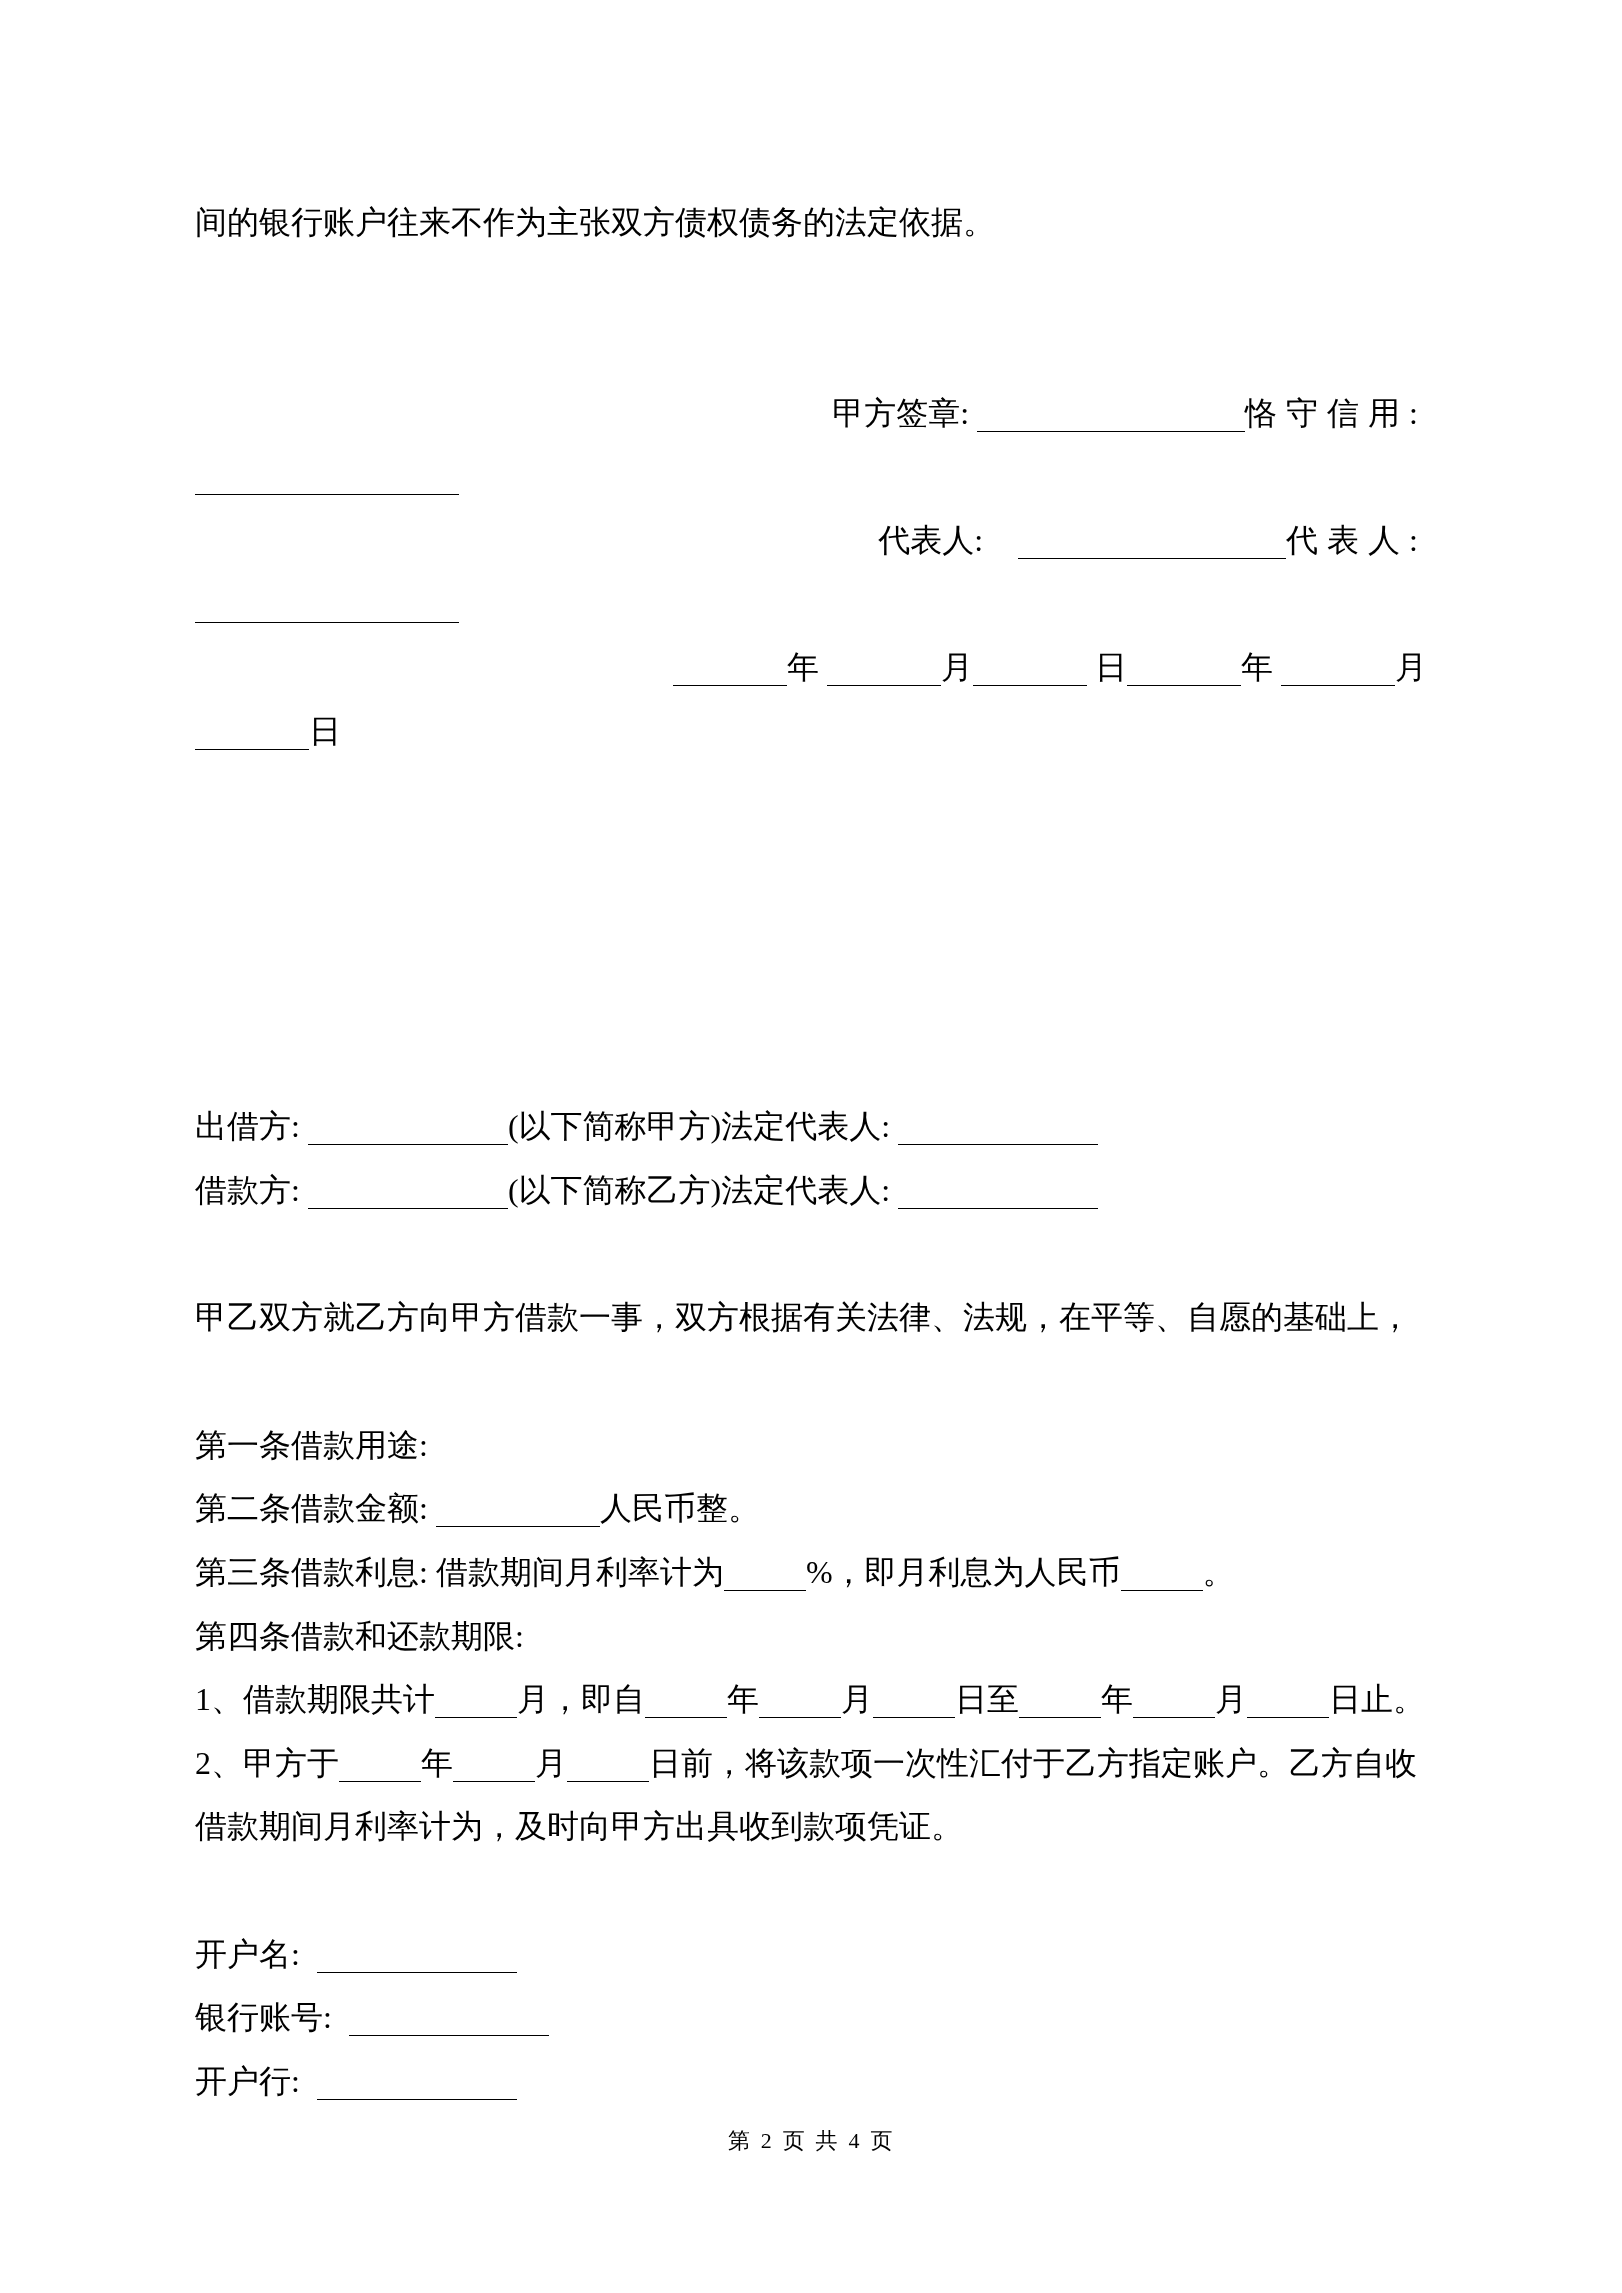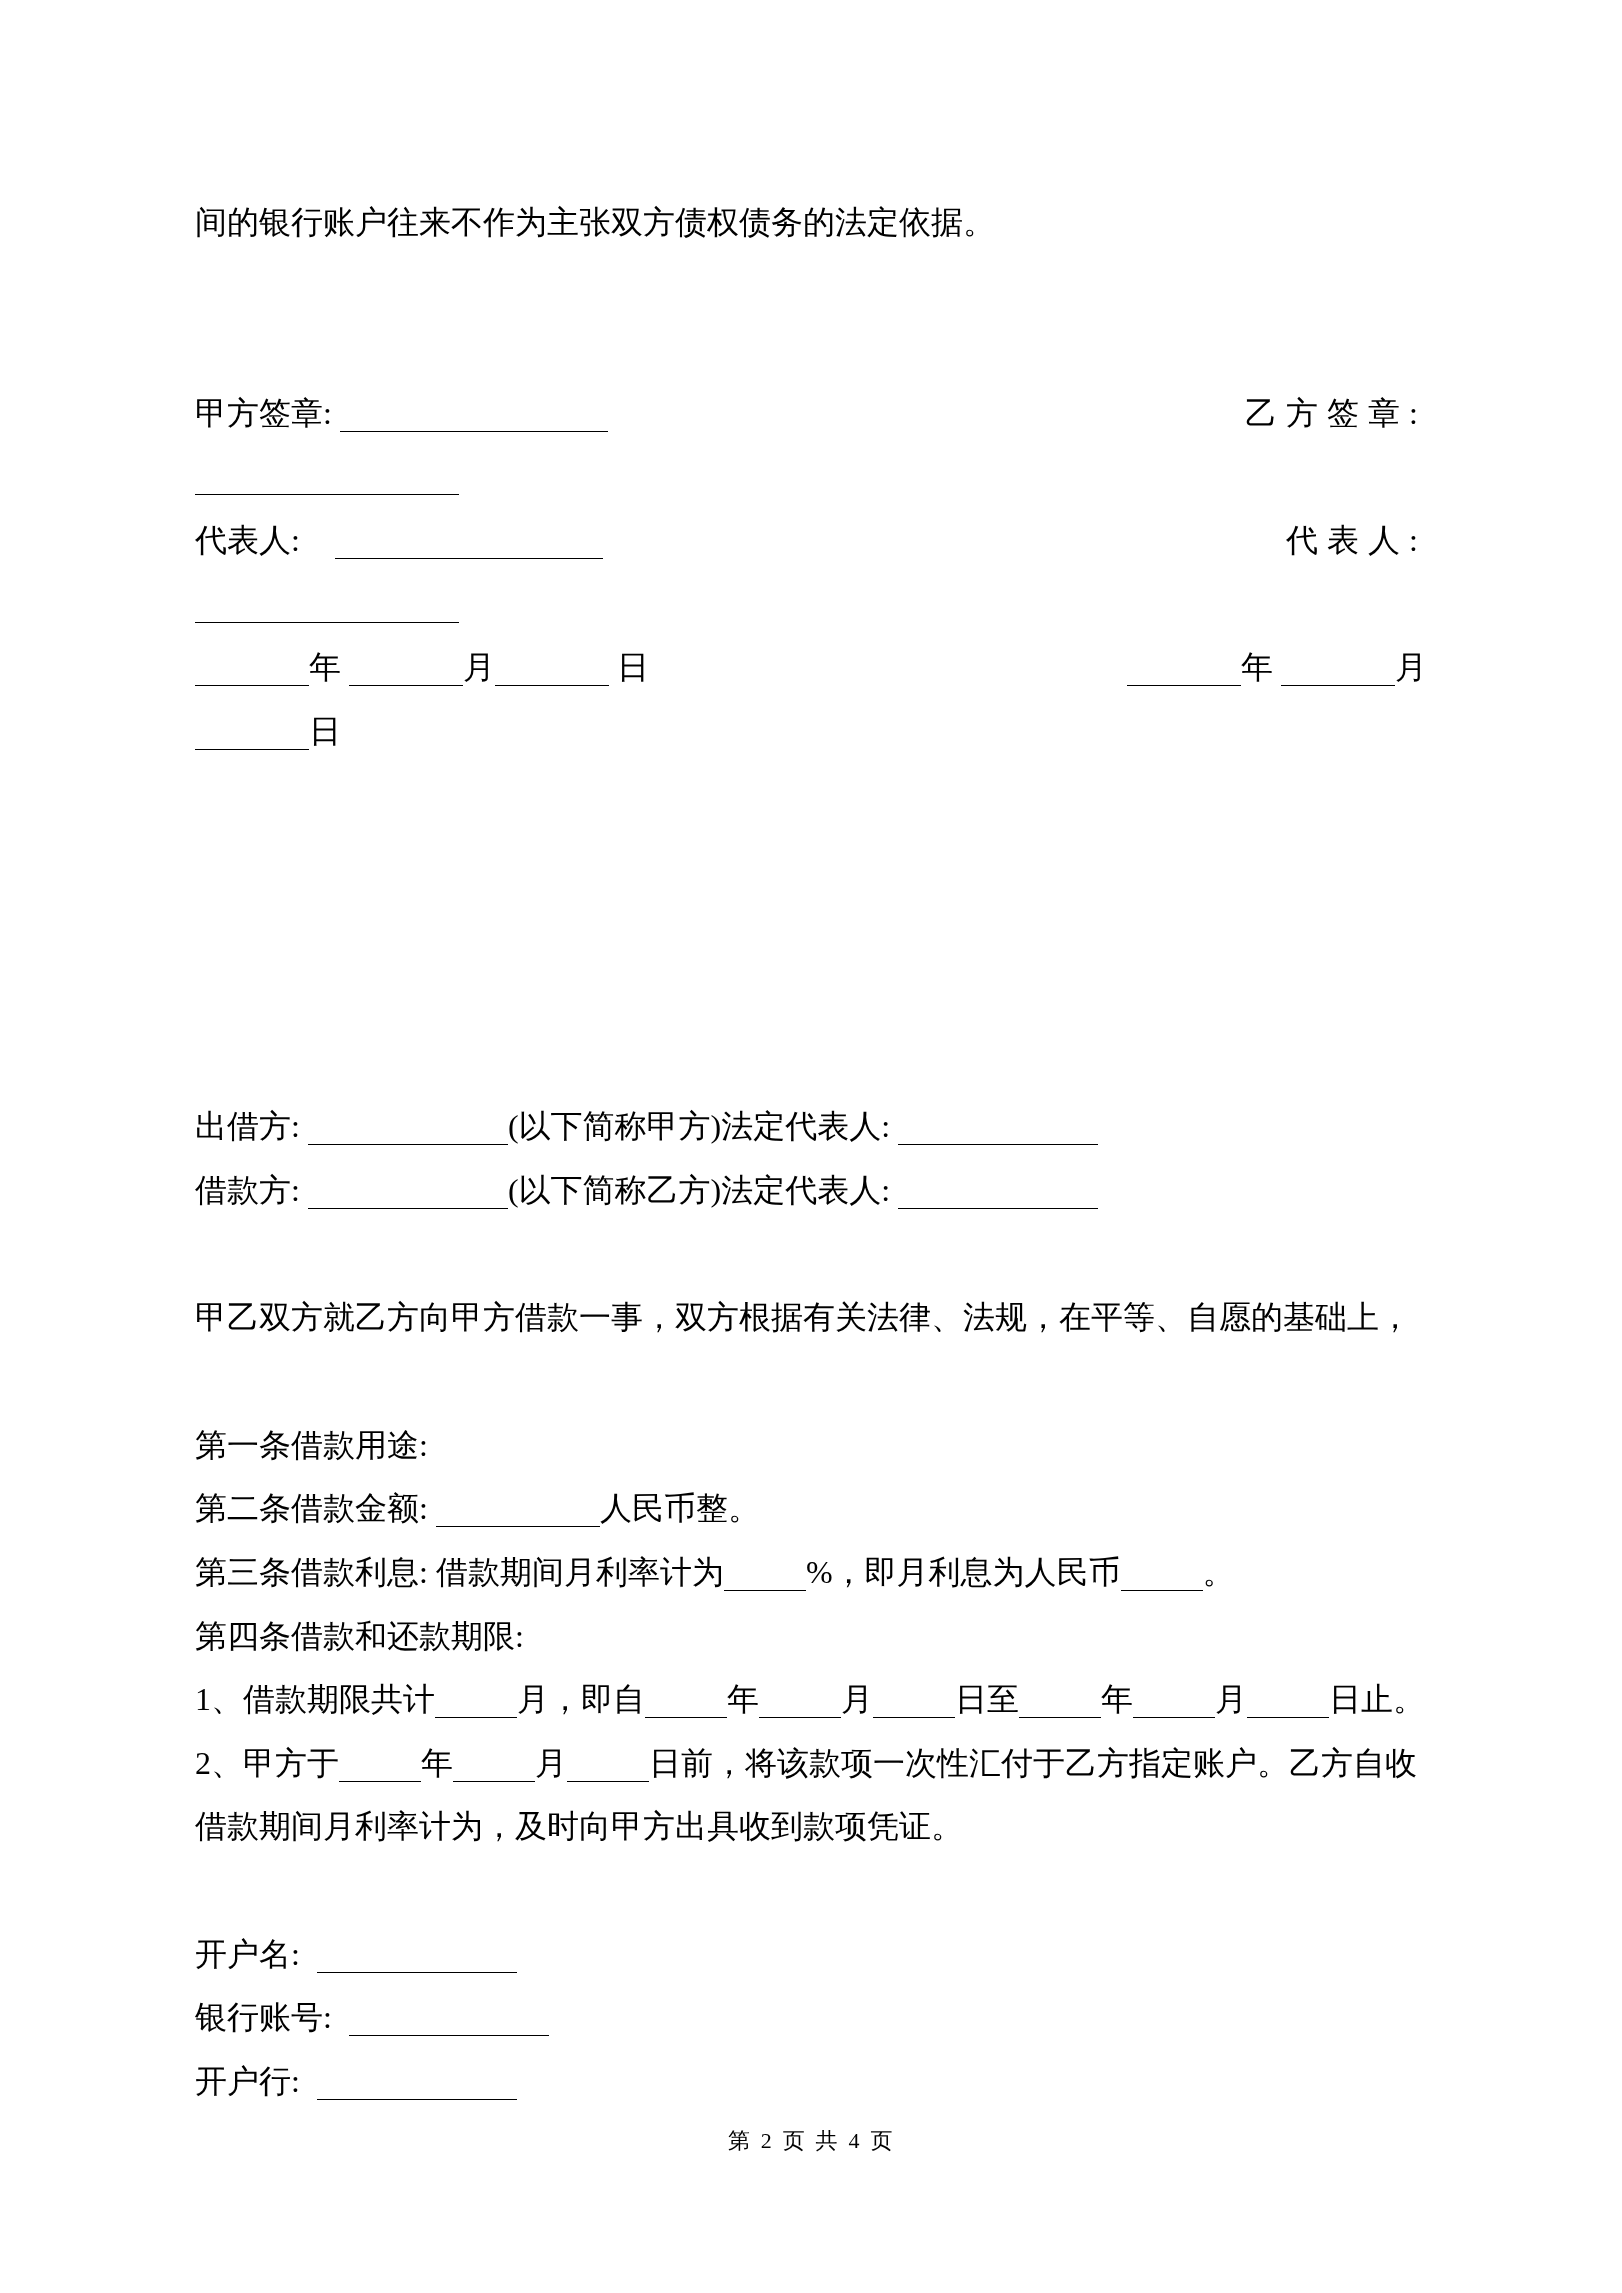--- a/index.html
+++ b/index.html
@@ -20,21 +20,21 @@
   }
   .line {
     position: absolute;
     left: 195px;
     right: 196px;
     line-height: 41px;
     white-space: nowrap;
   }
   .split {
     display: flex;
-    justify-content: space-between;
+    justify-content: flex-end;
     align-items: flex-start;
   }
   .cell { white-space: nowrap; }
   .ls { letter-spacing: 9px; }
   .blank {
     display: inline-block;
     height: 38px;
     border-bottom: 1.8px solid #000000;
     vertical-align: top;
   }
@@ -50,21 +50,21 @@
 </style>
 </head>
 <body>
 
 <div class="page">
 
   <div class="line" style="top:202px"><span>间的银行账户往来不作为主张双方债权债务的法定依据。</span></div>
 
   <div class="line split" style="top:393px">
       <span class="cell"><span>甲方签章: </span><span class="blank" style="width:268px"></span></span>
-      <span class="cell ls">乙方签章:</span>
+      <span class="cell ls">恪守信用:</span>
     </div>
 
   <div class="line" style="top:456px"><span class="blank" style="width:264px"></span></div>
 
   <div class="line split" style="top:520px">
       <span class="cell"><span>代表人: </span><span class="blank" style="width:268px;margin-left:27px"></span></span>
       <span class="cell ls">代表人:</span>
     </div>
 
   <div class="line" style="top:584px"><span class="blank" style="width:264px"></span></div>

